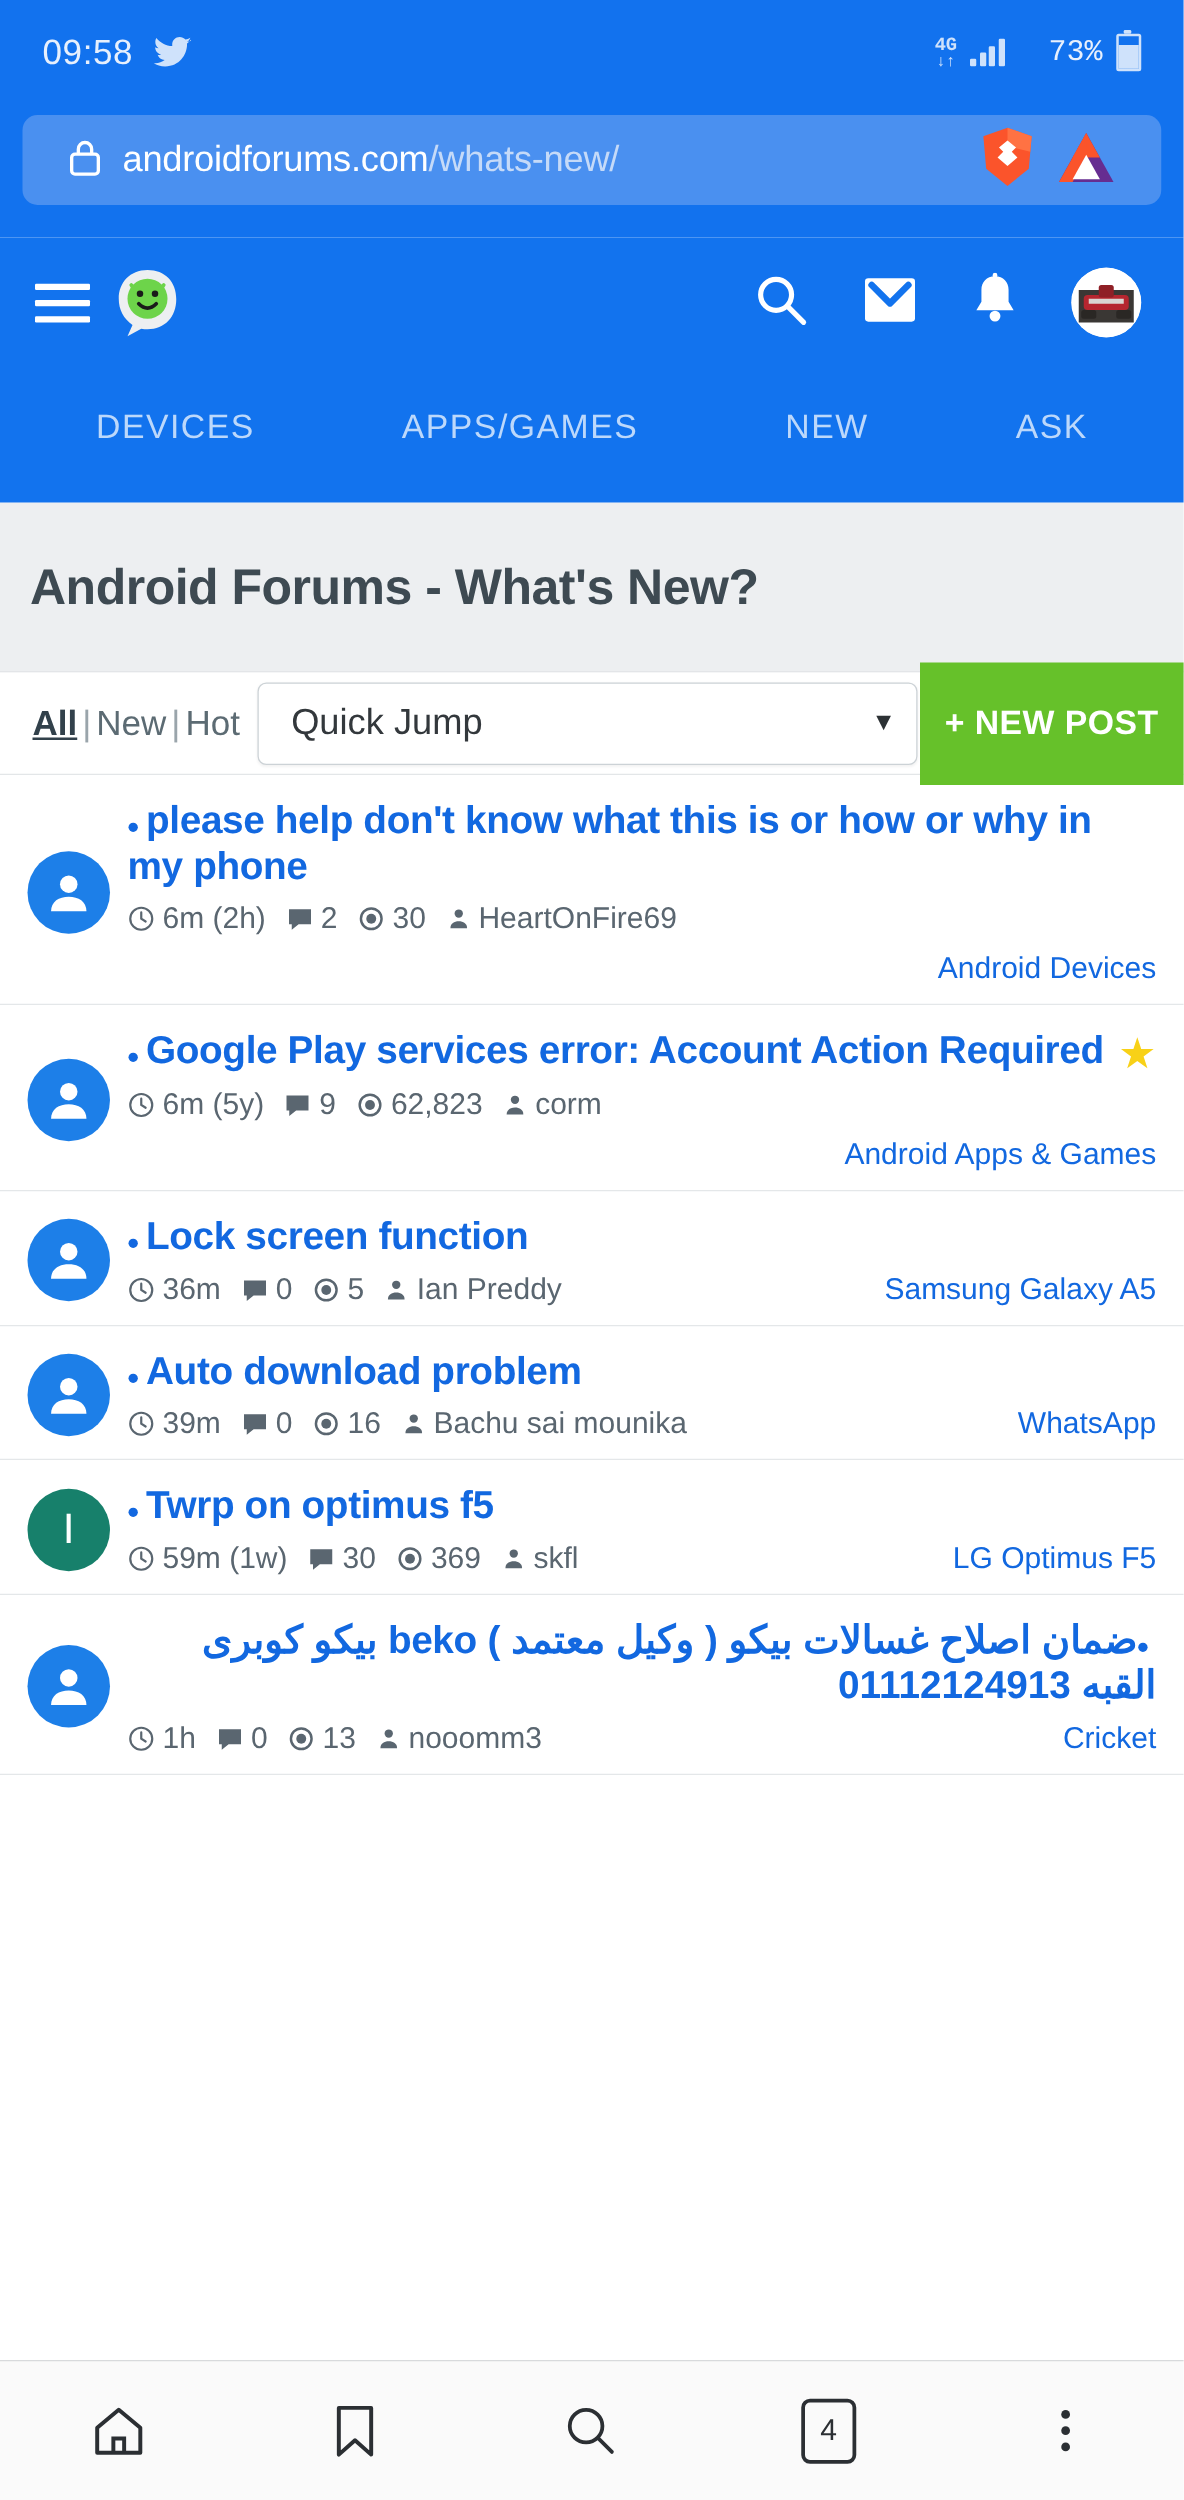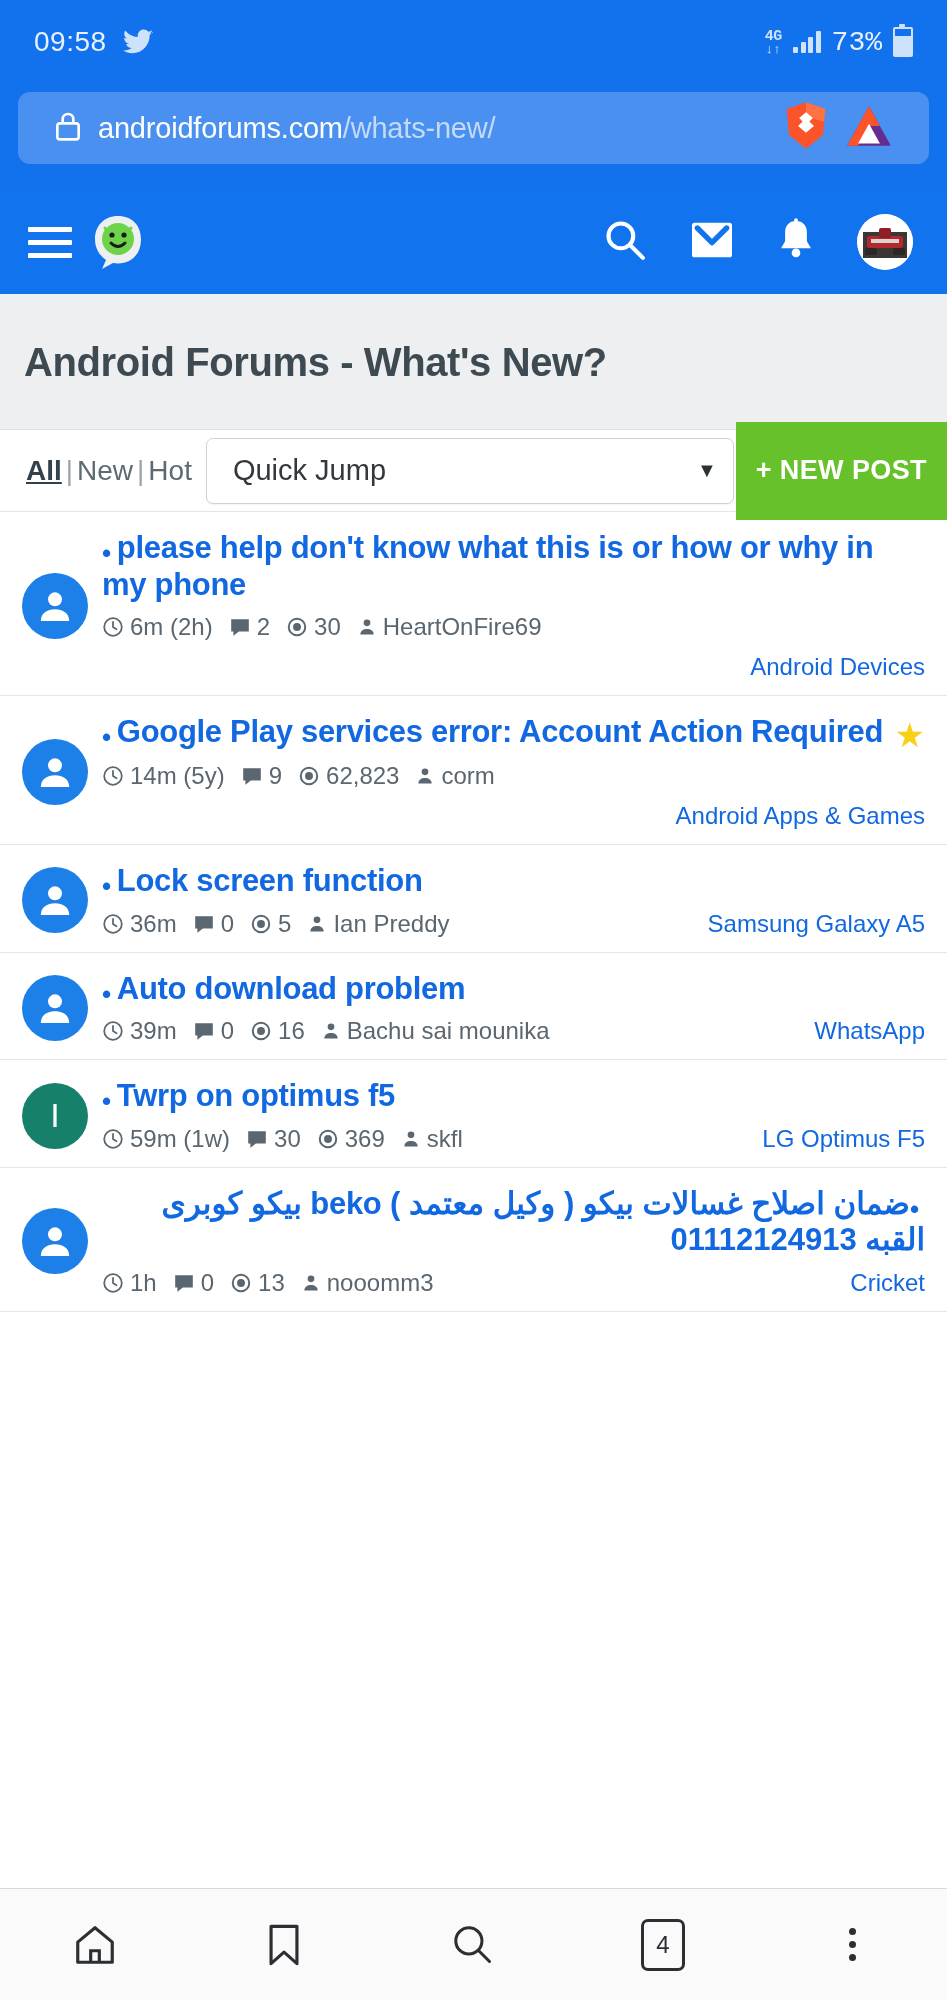--- a/index.html
+++ b/index.html
@@ -70,21 +70,22 @@
     width: 5px;
     background: #cfe2fb;
     border-radius: 1px;
   }
   .signal-bars i:nth-child(1) { height: 6px; }
   .signal-bars i:nth-child(2) { height: 11px; }
   .signal-bars i:nth-child(3) { height: 16px; }
   .signal-bars i:nth-child(4) { height: 22px; }
   .battery-pct {
     color: #e7f0fd;
-    font-size: 28px;
+    font-size: 24px;
+    margin-left: 24px;
   }
   .battery-icon {
     width: 16px;
     height: 26px;
     border: 2px solid #cfe2fb;
     border-radius: 2px;
     position: relative;
     background: linear-gradient(to top, #cfe2fb 73%, transparent 73%);
   }
   .battery-icon:after {
@@ -503,20 +504,26 @@
           <rect x="6" y="18" width="44" height="26" fill="#3a3734"></rect>
           <rect x="10" y="22" width="36" height="12" rx="3" fill="#b5262f"></rect>
           <rect x="22" y="14" width="12" height="10" rx="2" fill="#8f1f26"></rect>
           <rect x="8" y="34" width="12" height="7" rx="2" fill="#2a2724"></rect>
           <rect x="36" y="34" width="12" height="7" rx="2" fill="#2a2724"></rect>
           <rect x="14" y="25" width="28" height="4" fill="#d9d6d2"></rect>
         </svg>
       </span>
     </div>
   </div>
+  <div class="site-tabs">
+    <span class="site-tab">DEVICES</span>
+    <span class="site-tab">APPS/GAMES</span>
+    <span class="site-tab">NEW</span>
+    <span class="site-tab">ASK</span>
+  </div>
 </div>
 
 <div class="page-title-bar">
   <h1 class="page-title">Android Forums - What's New?</h1>
 </div>
 
 <div class="filter-bar">
   <div class="filters"><span class="f-active">All</span><span class="f-sep">|</span><span class="f-link">New</span><span class="f-sep">|</span><span class="f-link">Hot</span></div>
   <div class="quick-jump">
     <span>Quick Jump</span>
@@ -585,21 +592,21 @@
         <div class="thread-title"><span class="bullet">•</span><span>Google Play services error: Account Action Required</span></div>
         <span class="star-icon">★</span>
       </div>
       <div class="thread-meta-row">
         <div class="thread-meta">
           <span class="meta-item">
             <svg width="22" height="22" viewBox="0 0 20 20">
                 <circle cx="10" cy="10" r="8" fill="none" stroke="#5a6670" stroke-width="1.6"></circle>
                 <path d="M10 5.4 V10 l3.2 2" fill="none" stroke="#5a6670" stroke-width="1.6" stroke-linecap="round"></path>
               </svg>
-            <span>14m (5y)</span>
+            <span>6m (5y)</span>
           </span>
           <span class="meta-item">
             <svg width="22" height="22" viewBox="0 0 20 20">
                 <path d="M2 3 h16 v11 h-9 l-5 4 v-4 h-2 z" fill="#5a6670"></path>
               </svg>
             <span>9</span>
           </span>
           <span class="meta-item">
             <svg width="22" height="22" viewBox="0 0 20 20">
                 <circle cx="10" cy="10" r="7.5" fill="none" stroke="#5a6670" stroke-width="1.8"></circle>

